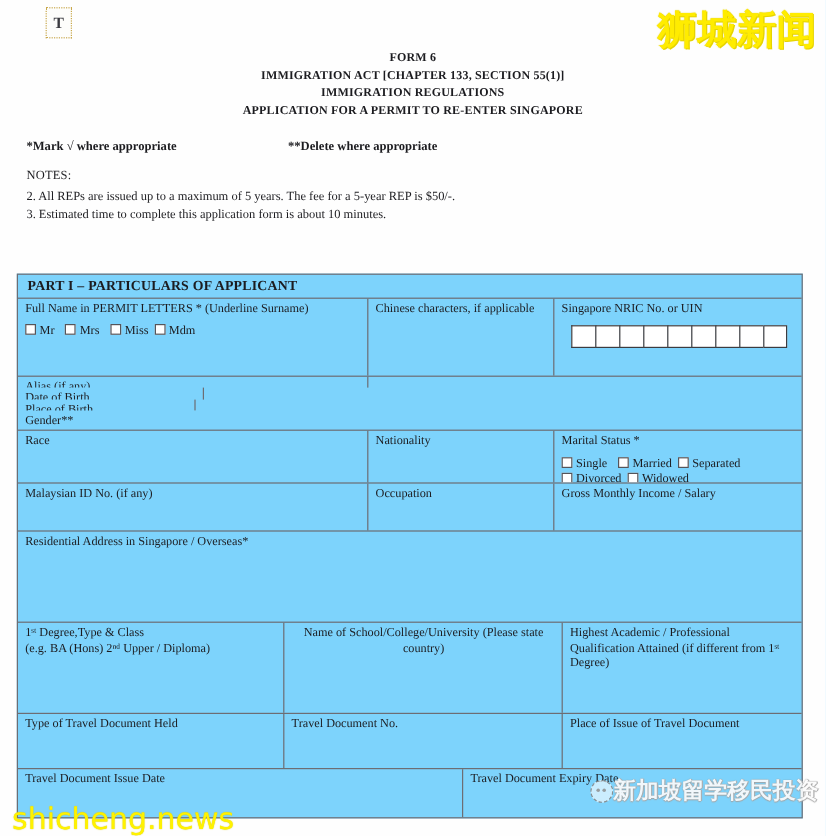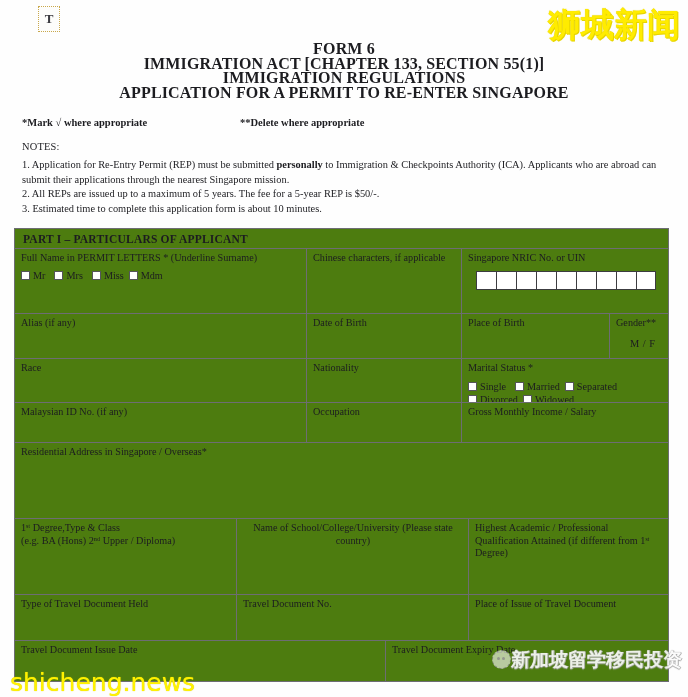--- a/index.html
+++ b/index.html
@@ -111,21 +111,21 @@
     white-space: nowrap;
   }
 
   
   #doc-heading {
     position: absolute;
     left: 0; top: 42px;
     width: 688px;
     text-align: center;
     font-weight: 700;
-    font-size: 16px;
+    font-size: 10px;
     line-height: 14.6px;
     letter-spacing: 0.15px;
   }
   #doc-heading div { white-space: nowrap; }
 
   
   #mark-line {
     position: absolute;
     left: 22px; top: 117px;
     width: 640px;
@@ -153,21 +153,21 @@
   #notes .note { text-align: left; }
   #notes .note b { font-weight: 700; }
 
   
   #form-table {
     position: absolute;
     left: 14px; top: 228px;
     width: 655px;
     border: 1px solid #6d6d73;
     box-sizing: border-box;
-    background: #4d7c0f;
+    background: #7dd3fc;
   }
   .row {
     display: flex;
     border-bottom: 1px solid #6d6d73;
     box-sizing: border-box;
   }
   .row:last-child { border-bottom: none; }
   .cell {
     box-sizing: border-box;
     border-right: 1px solid #6d6d73;
@@ -258,21 +258,20 @@
     <div>IMMIGRATION REGULATIONS</div>
     <div>APPLICATION FOR A PERMIT TO RE-ENTER SINGAPORE</div>
   </div>
 
   <div id="mark-line">
     <span class="mark-left">*Mark √  where appropriate</span><span>**Delete where appropriate</span>
   </div>
 
   <div id="notes">
     <div class="notes-title">NOTES:</div>
-    <div class="note"><span>1. Application for Re-Entry Permit (REP) must be submitted </span><b>personally</b><span> to Immigration &amp; Checkpoints Authority (ICA). Applicants who are abroad can submit their applications through the nearest Singapore mission.</span></div>
     <div class="note">2. All REPs are issued up to a maximum of 5 years. The fee for a 5-year REP is $50/-.</div>
     <div class="note">3. Estimated time to complete this application form is about 10 minutes.</div>
   </div>
 
   <div id="form-table">
 
     <div class="row" style="height:20px;">
       <div class="cell part-header">PART I – PARTICULARS OF APPLICANT</div>
     </div>
 
@@ -295,21 +294,21 @@
           <span></span>
           <span></span>
           <span></span>
           <span></span>
           <span></span>
           <span></span>
         </div>
       </div>
     </div>
 
-    <div class="row" style="height:45px;">
+    <div class="row" style="height:45px;flex-direction:column;">
       <div class="cell" style="width:292px;">
         <div>Alias (if any)</div>
       </div>
       <div class="cell" style="width:155px;">
         <div>Date of Birth</div>
       </div>
       <div class="cell" style="width:148px;">
         <div>Place of Birth</div>
       </div>
       <div class="cell" style="width:58px;">

